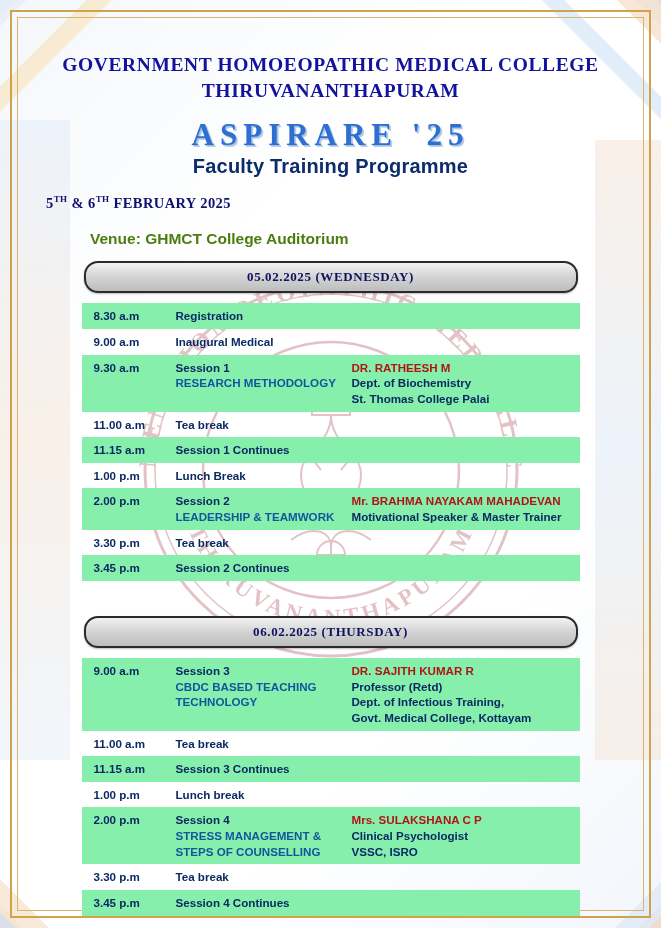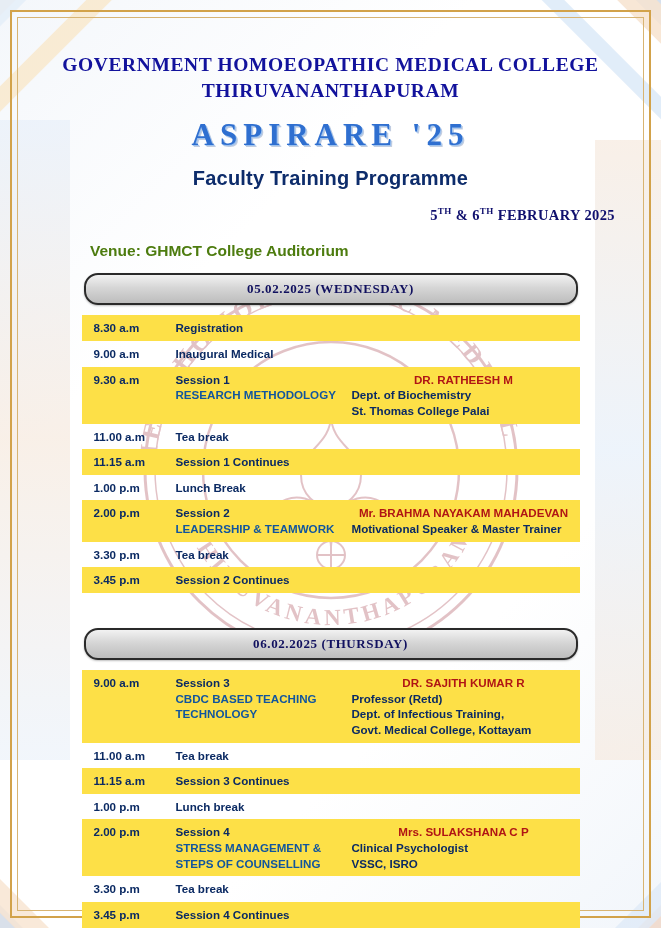--- a/index.html
+++ b/index.html
@@ -118,31 +118,31 @@
     margin-top: 14px;
     text-align: center;
     font-family: "Liberation Serif", serif;
     font-weight: bold;
     font-size: 31px;
     letter-spacing: 6px;
     color: #2f6fd0;
     text-shadow: 1px 1px 0 #9dc2ee, 2px 2px 0 rgba(20,60,130,.25);
   }
   .event-sub {
-    margin-top: 14px;
+    margin-top: 2px;
     text-align: center;
     font-size: 20px;
     font-weight: bold;
     color: #0d2c6b;
     letter-spacing: .2px;
   }
 
   .event-dates {
     margin-top: 16px;
-    text-align: right;
+    text-align: left;
     font-family: "Liberation Serif", serif;
     font-weight: bold;
     font-size: 14.5px;
     color: #10106e;
     letter-spacing: .4px;
   }
   .event-dates sup { font-size: 9px; }
 
   .venue {
     margin-top: 18px;
@@ -169,40 +169,40 @@
     color: #11115f;
     letter-spacing: .6px;
   }
 
   .sched {
     width: 486px;
     margin: 10px auto 0 auto;
     border-collapse: collapse;
     table-layout: fixed;
   }
-  .sched tr.alt td { background: #fde047; }
+  .sched tr.alt td { background: #86efac; }
   .sched td {
     padding: 5px 4px 5px 0;
     vertical-align: top;
     font-size: 11.6px;
     font-weight: bold;
     color: #0b2a63;
     line-height: 1.35;
   }
   .sched td.time {
     width: 78px;
     padding-left: 12px;
     white-space: nowrap;
   }
   .sched td.session { width: 172px; }
   .sched td.faculty { width: 224px; }
 
   .s-label { color: #0b2a63; }
   .s-topic { color: #11559e; }
-  .f-name  { color: #b01515; text-align: center; }
+  .f-name  { color: #b01515; }
   .f-det   { color: #0b2a63; }
 
   .gap { height: 22px; }
 </style>
 </head>
 <body>
 
 <div class="poster">
 
   <div class="bg-layer">

